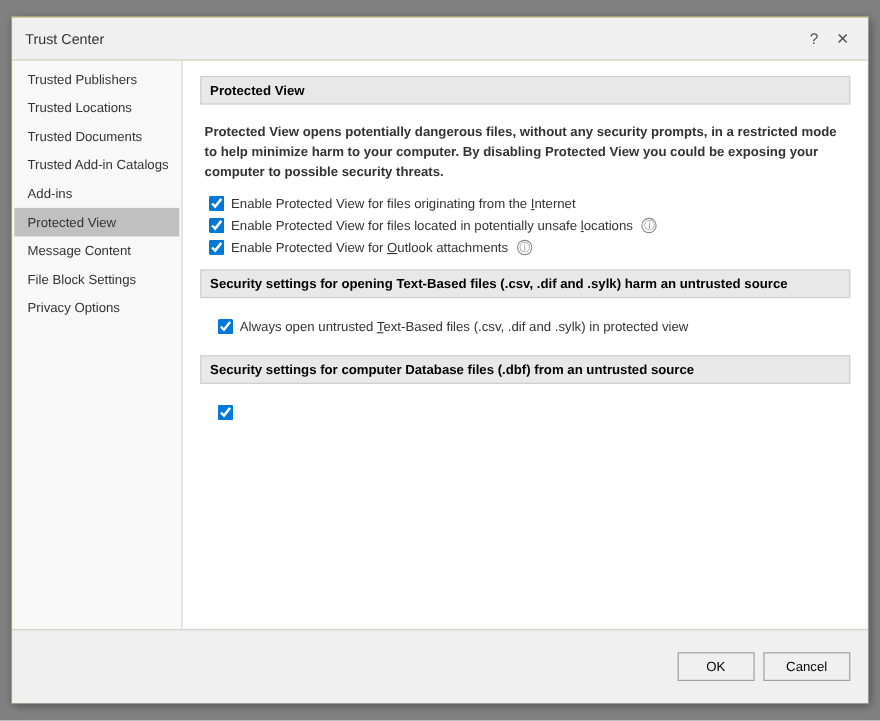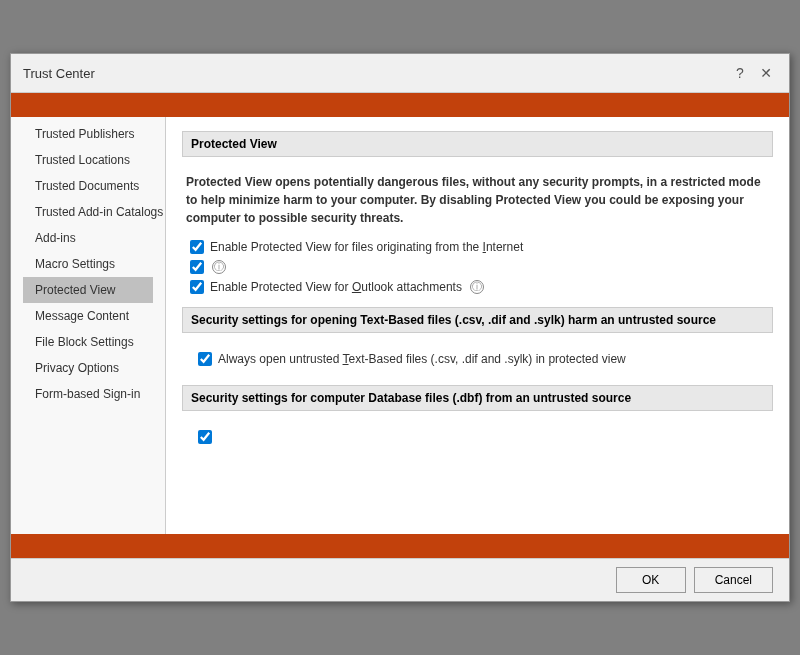--- a/index.html
+++ b/index.html
@@ -9,27 +9,26 @@
       background: #808080;
       display: flex;
       justify-content: center;
       align-items: center;
       width: 800px;
       height: 655px;
       overflow: hidden;
     }
     .dialog {
       width: 780px;
-      height: 549px;
-      background: #c2410c;
+      height: 625px;
+      background: #fde047;
       border: 1px solid #999;
       box-shadow: 2px 2px 8px rgba(0,0,0,0.4);
       display: flex;
       flex-direction: column;
-      gap: 24px;
     }
     .title-bar {
       background: #f0f0f0;
       border-bottom: 1px solid #ccc;
       padding: 8px 12px;
       display: flex;
       justify-content: space-between;
       align-items: center;
     }
     .title-bar-title {
@@ -55,21 +54,21 @@
     }
     .dialog-body {
       display: flex;
       flex: 1;
       overflow: hidden;
     }
     .sidebar {
       width: 155px;
       border-right: 1px solid #ccc;
       background: #f8f8f8;
-      padding: 4px 12px;
+      padding: 4px 2px;
       overflow-y: auto;
     }
     .sidebar-item {
       padding: 6px 12px;
       cursor: pointer;
       color: #333;
       font-size: 12px;
       white-space: nowrap;
     }
     .sidebar-item.active {
@@ -126,21 +125,21 @@
       color: #888;
       font-size: 10px;
       margin-left: 2px;
       cursor: pointer;
     }
     .underline {
       text-decoration: underline;
     }
     .dialog-footer {
       border-top: 1px solid #ccc;
-      padding: 8px 16px;
+      padding: 20px 16px;
       display: flex;
       justify-content: flex-end;
       gap: 8px;
       background: #f0f0f0;
     }
     .footer-btn {
       padding: 5px 20px;
       font-size: 12px;
       border: 1px solid #999;
       background: #f0f0f0;
@@ -168,40 +167,39 @@
   </div>
 
   <div class="dialog-body">
     <div class="sidebar">
 
     <div class="sidebar-item">Trusted Publishers</div>
         <div class="sidebar-item">Trusted Locations</div>
         <div class="sidebar-item">Trusted Documents</div>
         <div class="sidebar-item">Trusted Add-in Catalogs</div>
         <div class="sidebar-item">Add-ins</div>
-        <div class="sidebar-item">Macro Settings</div>
         <div class="sidebar-item active">Protected View</div>
         <div class="sidebar-item">Message Content</div>
         <div class="sidebar-item">File Block Settings</div>
         <div class="sidebar-item">Privacy Options</div>
-        <div class="sidebar-item">Form-based Sign-in</div>
       </div>
 
     <div class="content-area">
       <div class="section-header">Protected View</div>
 
       <div class="section-desc">Protected View opens potentially dangerous files, without any security prompts, in a restricted mode to help minimize harm to your computer. By disabling Protected View you could be exposing your computer to possible security threats.</div>
 
       <div class="checkbox-row">
         <input type="checkbox" checked="" style="">
         <label>Enable Protected View for files originating from the <span class="underline">I</span>nternet</label>
       </div>
 
       <div class="checkbox-row">
         <input type="checkbox" checked="" style="">
+        <label>Enable Protected View for files located in potentially unsafe <span class="underline">l</span>ocations</label>
         <span class="info-icon">ⓘ</span>
       </div>
 
       <div class="checkbox-row">
         <input type="checkbox" checked="" style="">
         <label>Enable Protected View for <span class="underline">O</span>utlook attachments</label>
         <span class="info-icon">ⓘ</span>
       </div>
 
       <div class="section-header">Security settings for opening Text-Based files (.csv, .dif and .sylk) harm an untrusted source</div>

